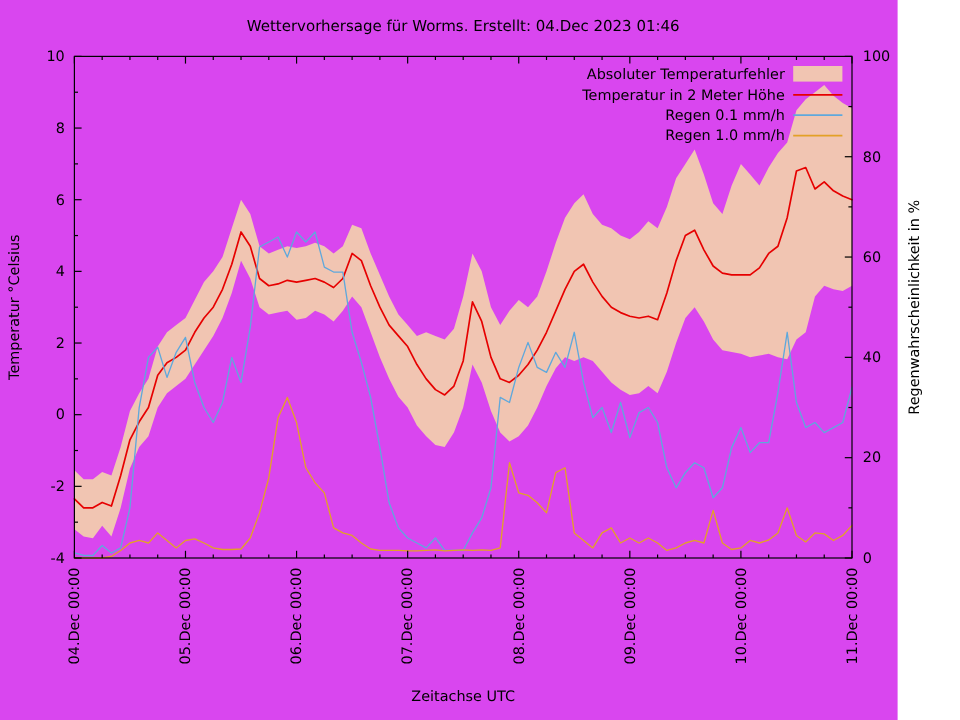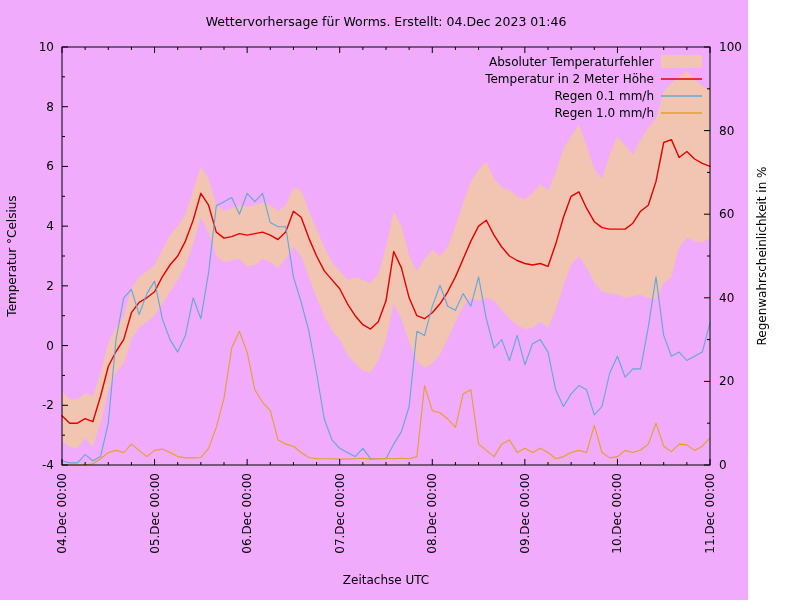--- a/index.html
+++ b/index.html
@@ -1,16 +1,16 @@
 <!DOCTYPE html>
 <html><head>
 <meta charset="utf-8">
 <style>
   html,body{margin:0;padding:0;background:#ffffff;}
-  .chart-wrap{width:748px;height:600px;position:relative;background:#f0abfc;
+  .chart-wrap{width:748px;height:600px;position:relative;background:#d946ef;
     font-family:"DejaVu Sans","Liberation Sans",sans-serif;}
   svg{display:block;}
   text{fill:#000000;font-family:"DejaVu Sans","Liberation Sans",sans-serif;}
   .title{font-size:12.5px;}
   .axis-label{font-size:12px;}
 </style>
 </head>
 <body>
 
 <div class="chart-wrap">

